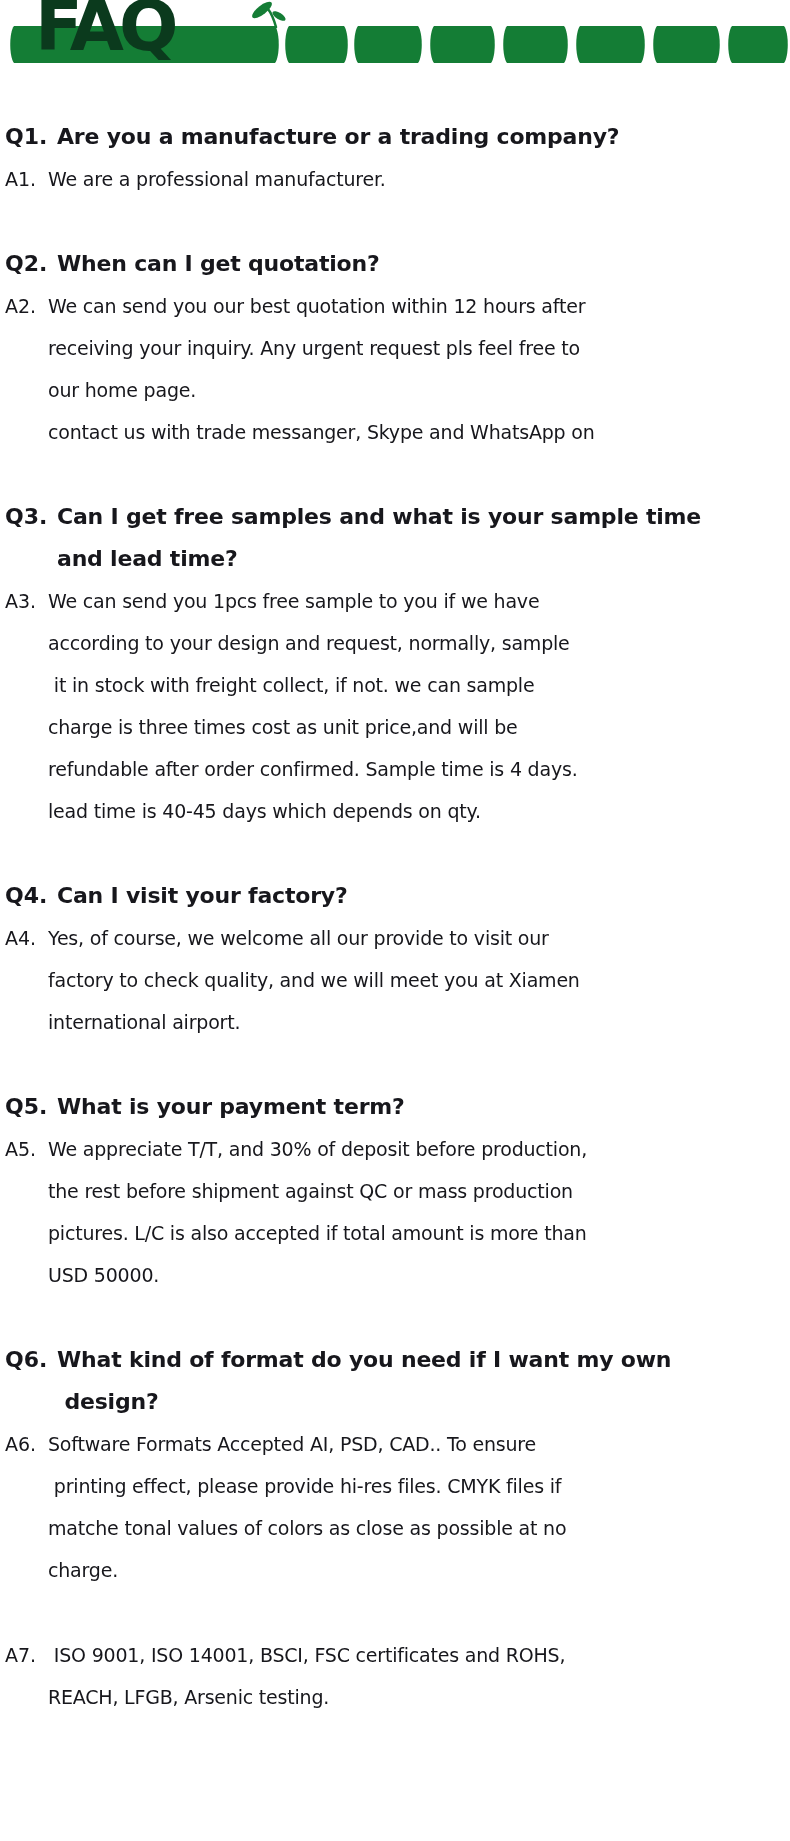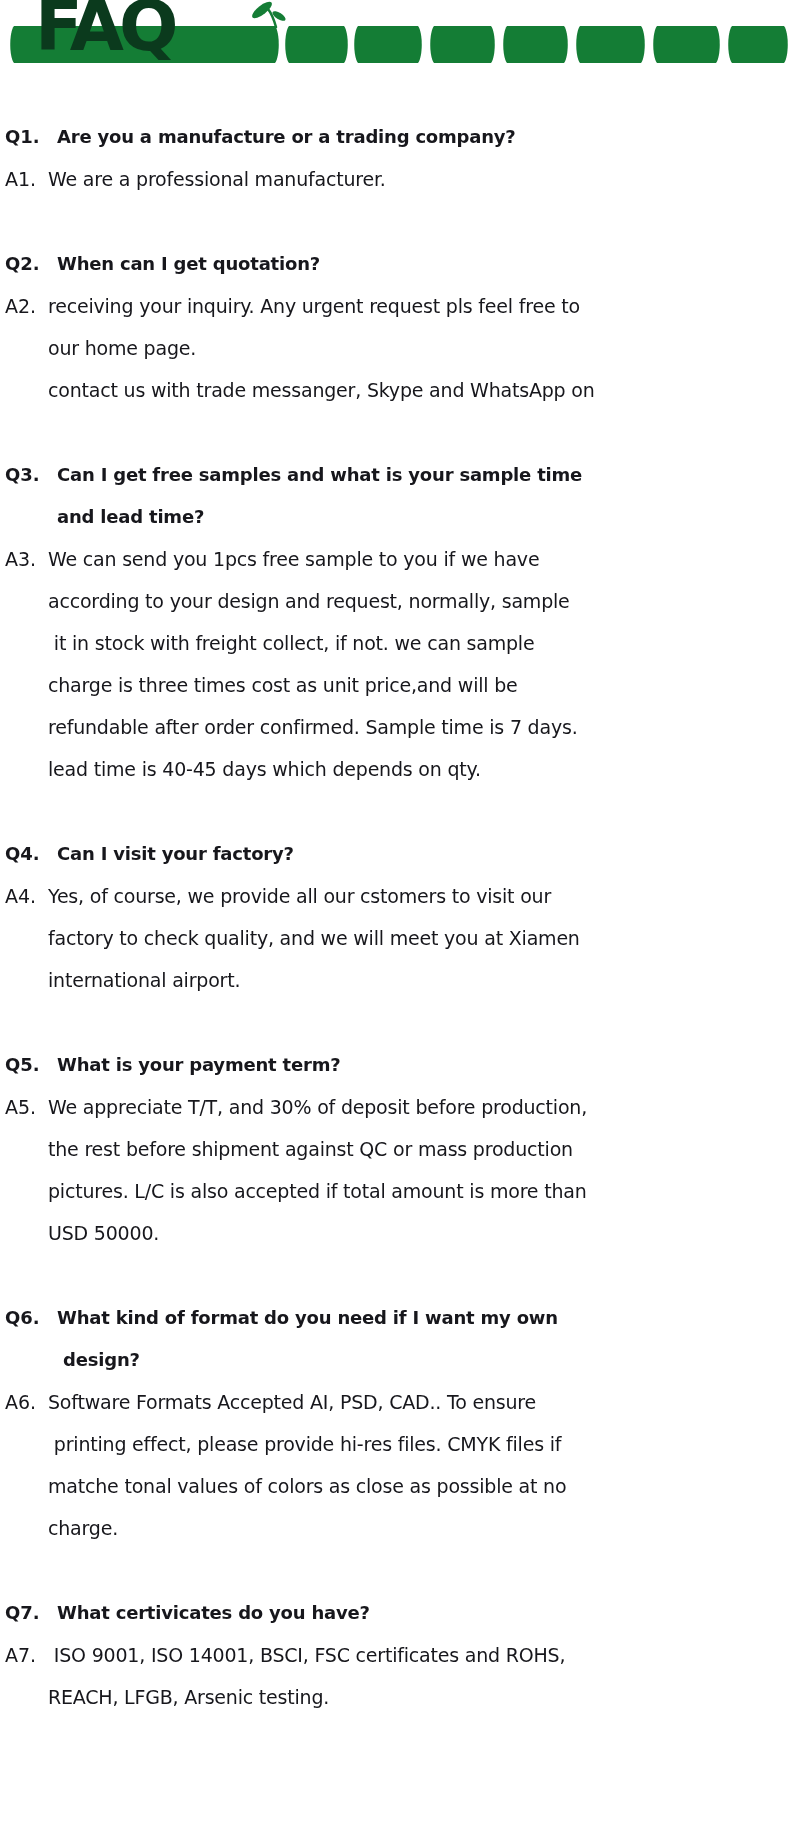--- a/index.html
+++ b/index.html
@@ -17,21 +17,21 @@
   .faq-title{
     position:absolute;top:-10px;left:27px;
     font-size:70px;line-height:72px;font-weight:bold;
     letter-spacing:-5px;
     color:#0b3a1d;
   }
   
   .faq-list{position:absolute;top:116px;left:5px;width:765px;}
   .qa{margin:0 0 43px 0;}
   .row{display:flex;align-items:flex-start;}
-  .q-row{font-weight:bold;font-size:18px;}
+  .q-row{font-weight:bold;font-size:22px;}
   .a-row{font-size:19px;font-weight:normal;}
   .q-label{flex:0 0 52px;line-height:42px;white-space:pre;}
   .a-label{flex:0 0 43px;line-height:42px;white-space:pre;}
   .lines{flex:1 1 auto;min-width:0;}
   .line{line-height:42px;white-space:pre;letter-spacing:-0.2px;}
 </style>
 </head>
 <body>
 
 <div class="page" style="color: rgb(23, 23, 28);">
@@ -77,20 +77,21 @@
       <section class="qa">
         <div class="row q-row">
           <span class="q-label">Q2.</span>
           <div class="lines">
             <div class="line">When can I get quotation?</div>
           </div>
         </div>
         <div class="row a-row">
           <span class="a-label">A2.</span>
           <div class="lines">
+            <div class="line">We can send you our best quotation within 12 hours after</div>
             <div class="line">receiving your inquiry. Any urgent request pls feel free to</div>
             <div class="line">our home page.</div>
             <div class="line">contact us with trade messanger, Skype and WhatsApp on</div>
           </div>
         </div>
       </section>
       <section class="qa">
         <div class="row q-row">
           <span class="q-label">Q3.</span>
           <div class="lines">
@@ -98,36 +99,36 @@
             <div class="line">and lead time?</div>
           </div>
         </div>
         <div class="row a-row">
           <span class="a-label">A3.</span>
           <div class="lines">
             <div class="line">We can send you 1pcs free sample to you if we have</div>
             <div class="line">according to your design and request, normally, sample</div>
             <div class="line"> it in stock with freight collect, if not. we can sample</div>
             <div class="line">charge is three times cost as unit price,and will be</div>
-            <div class="line">refundable after order confirmed. Sample time is 7 days.</div>
+            <div class="line">refundable after order confirmed. Sample time is 4 days.</div>
             <div class="line">lead time is 40-45 days which depends on qty.</div>
           </div>
         </div>
       </section>
       <section class="qa">
         <div class="row q-row">
           <span class="q-label">Q4.</span>
           <div class="lines">
             <div class="line">Can I visit your factory?</div>
           </div>
         </div>
         <div class="row a-row">
           <span class="a-label">A4.</span>
           <div class="lines">
-            <div class="line">Yes, of course, we provide all our cstomers to visit our</div>
+            <div class="line">Yes, of course, we welcome all our provide to visit our</div>
             <div class="line">factory to check quality, and we will meet you at Xiamen</div>
             <div class="line">international airport.</div>
           </div>
         </div>
       </section>
       <section class="qa">
         <div class="row q-row">
           <span class="q-label">Q5.</span>
           <div class="lines">
             <div class="line">What is your payment term?</div>
@@ -155,26 +156,20 @@
           <span class="a-label">A6.</span>
           <div class="lines">
             <div class="line">Software Formats Accepted AI, PSD, CAD.. To ensure</div>
             <div class="line"> printing effect, please provide hi-res files. CMYK files if</div>
             <div class="line">matche tonal values of colors as close as possible at no</div>
             <div class="line">charge.</div>
           </div>
         </div>
       </section>
       <section class="qa">
-        <div class="row q-row">
-          <span class="q-label">Q7.</span>
-          <div class="lines">
-            <div class="line">What certivicates do you have?</div>
-          </div>
-        </div>
         <div class="row a-row">
           <span class="a-label">A7.</span>
           <div class="lines">
             <div class="line"> ISO 9001, ISO 14001, BSCI, FSC certificates and ROHS,</div>
             <div class="line">REACH, LFGB, Arsenic testing.</div>
           </div>
         </div>
       </section>
     </main>
 

